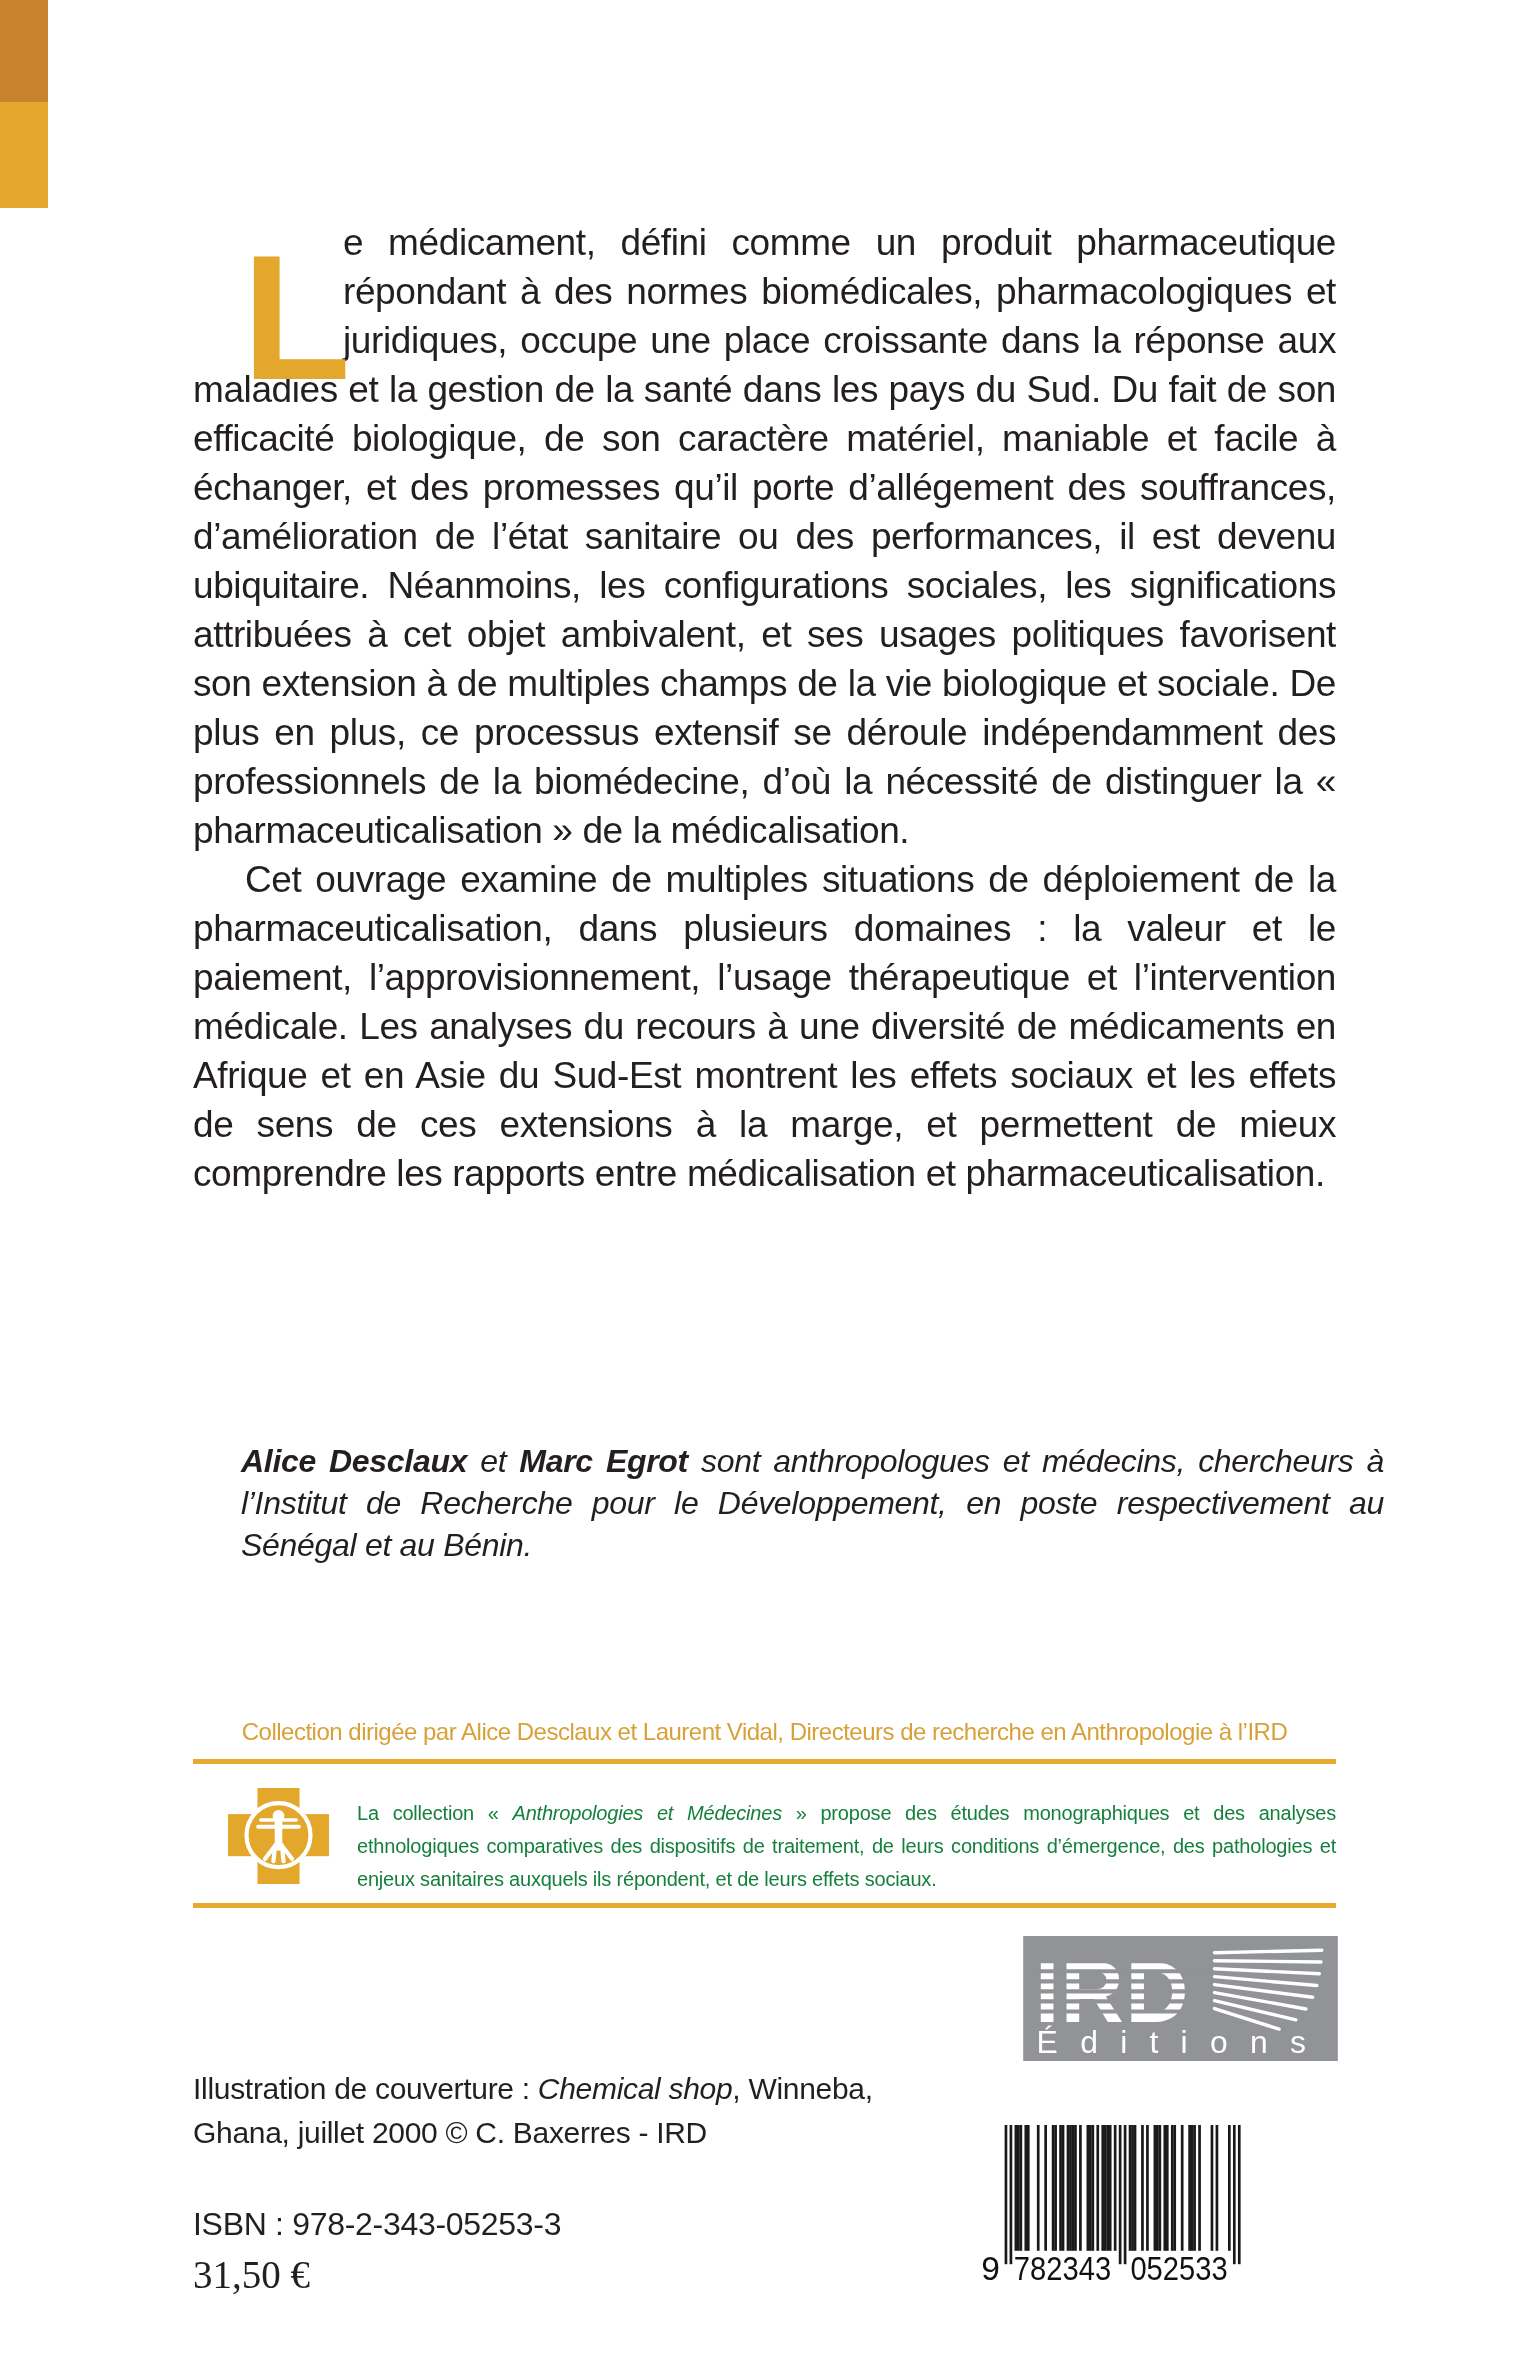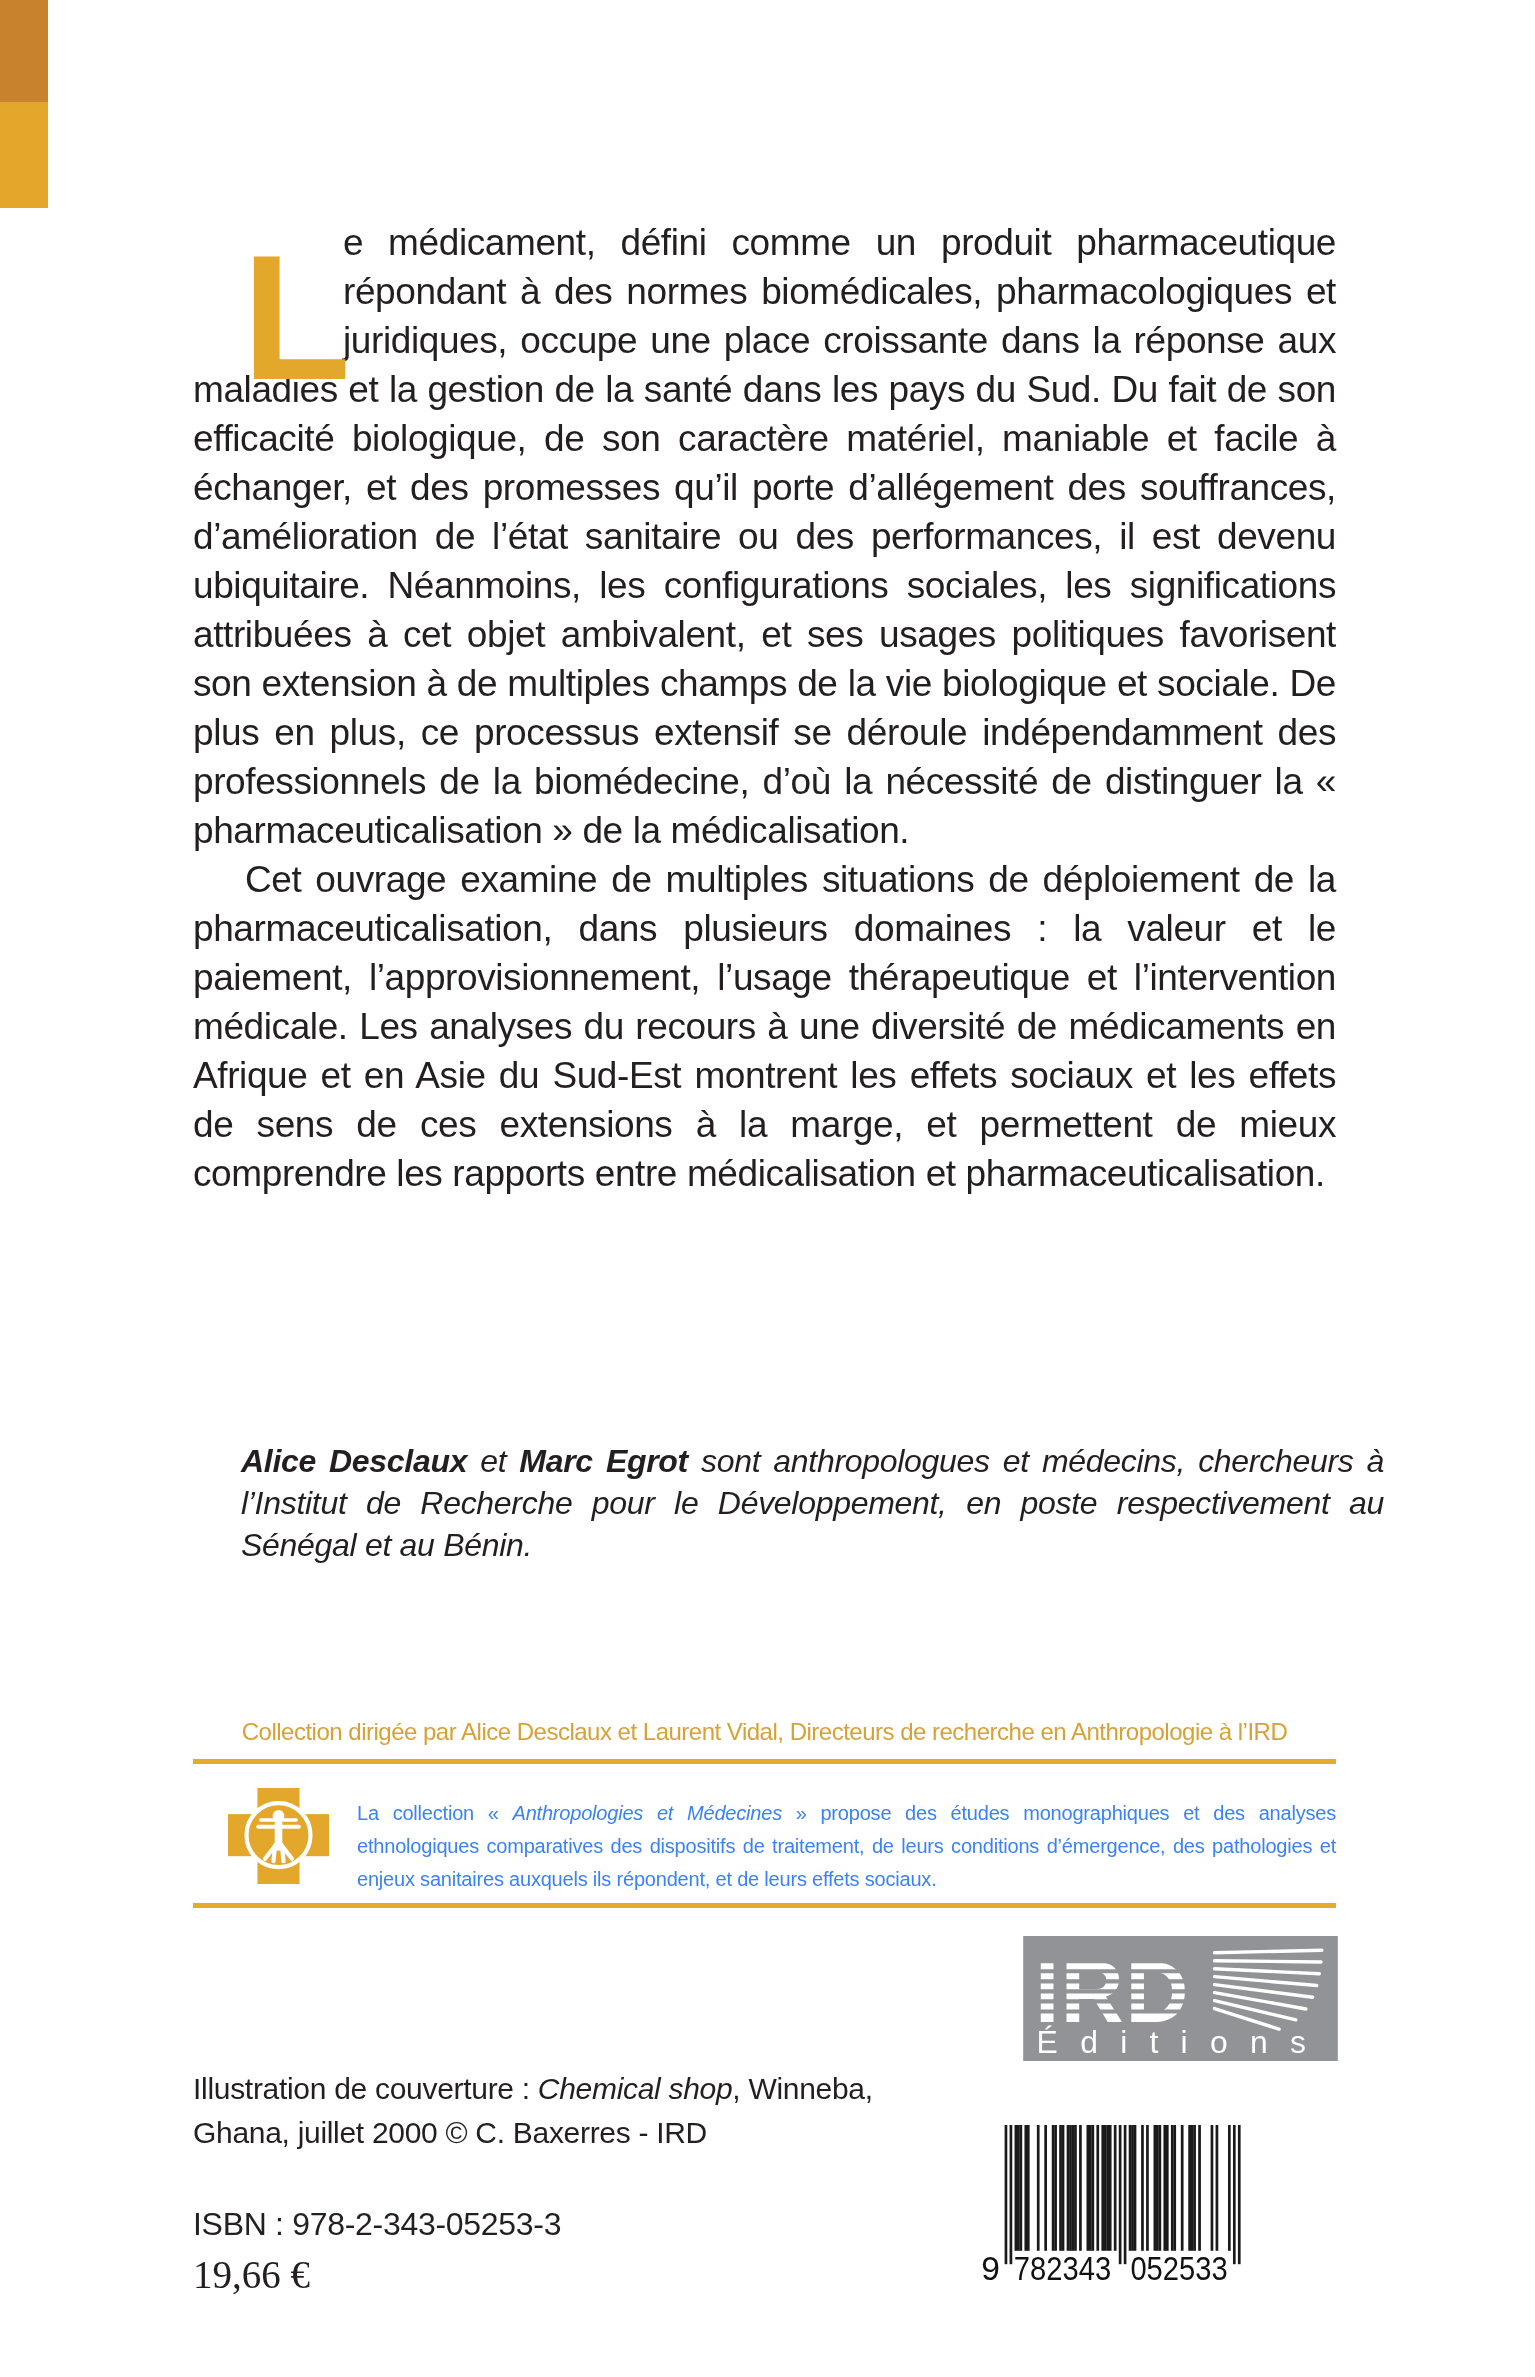--- a/index.html
+++ b/index.html
@@ -20,21 +20,21 @@
          font-style:italic;font-size:32px;line-height:42px;letter-spacing:-0.3px;text-align:justify;margin-left:48px;}
   .authors-note b{font-weight:bold;}
 
   .collection-line{position:absolute;left:193px;top:1718px;width:1143px;text-align:center;
          white-space:nowrap;font-size:24px;letter-spacing:-0.5px;color:#d8a137;}
 
   .rule{position:absolute;left:193px;width:1143px;height:5px;background:#e6aa2e;}
   .rule.r1{top:1759px;} .rule.r2{top:1903px;}
 
   .collection-logo{position:absolute;left:228px;top:1788px;}
-  .collection-desc{position:absolute;left:357px;top:1797px;width:979px;color:#3b82f6;
+  .collection-desc{position:absolute;left:357px;top:1797px;width:979px;color:#15803d;
          font-size:20px;line-height:33px;letter-spacing:-0.2px;text-align:justify;}
   .collection-desc i{font-style:italic;}
 
   .ird-logo{position:absolute;left:1023px;top:1936px;}
 
   .cover-credit{position:absolute;left:193px;top:2067px;font-size:30px;line-height:44px;
          letter-spacing:-0.3px;white-space:nowrap;}
   .cover-credit i{font-style:italic;}
   .isbn{position:absolute;left:193px;top:2206px;font-size:32px;letter-spacing:-0.3px;white-space:nowrap;}
   .price{position:absolute;left:193px;top:2252px;font-family:"Liberation Serif",serif;
@@ -108,21 +108,21 @@
     </g>
     <text x="16" y="140" font-family="Liberation Sans, sans-serif" font-size="38" fill="#ffffff" letter-spacing="27" textLength="348" lengthAdjust="spacing">Éditions</text>
   </svg>
 
   <div class="cover-credit">
     <div><span>Illustration de couverture : </span><i>Chemical shop</i><span>, Winneba,</span></div>
     <div>Ghana, juillet 2000 © C. Baxerres - IRD</div>
   </div>
 
   <div class="isbn">ISBN : 978-2-343-05253-3</div>
-  <div class="price">19,66 €</div>
+  <div class="price">31,50 €</div>
 
   <div class="barcode">
     <svg width="302" height="161" viewBox="0 0 360 192">
       <g id="barcode-bars" fill="#1a1a1a">
           <rect x="40.00" y="0" width="3.21" height="166"></rect>
           <rect x="45.92" y="0" width="3.21" height="166"></rect>
           <rect x="51.84" y="0" width="3.21" height="150"></rect>
           <rect x="54.80" y="0" width="3.21" height="150"></rect>
           <rect x="57.76" y="0" width="3.21" height="150"></rect>
           <rect x="63.68" y="0" width="3.21" height="150"></rect>

